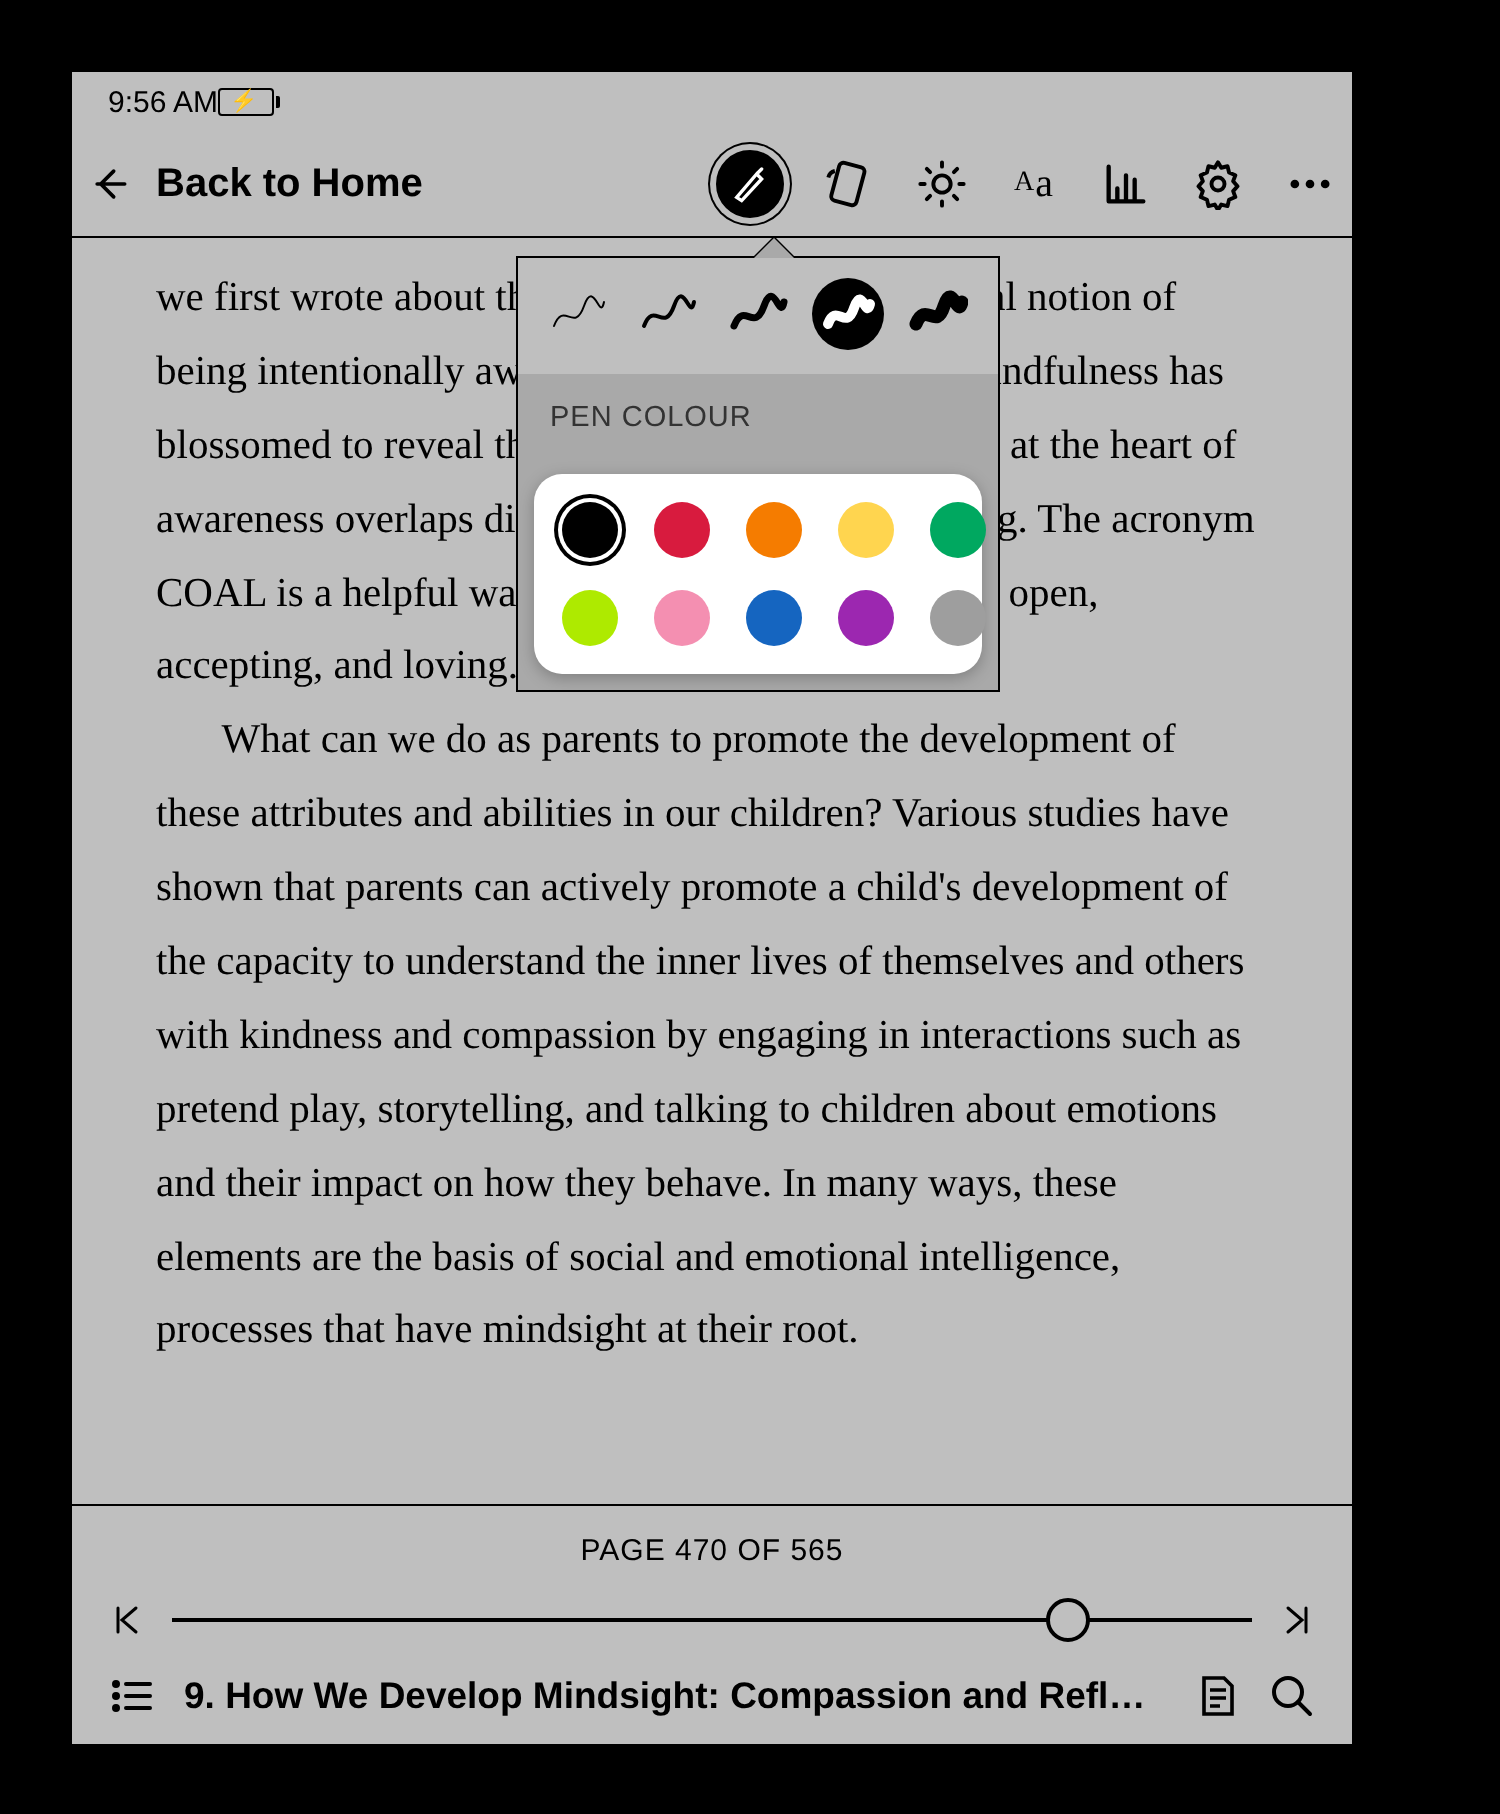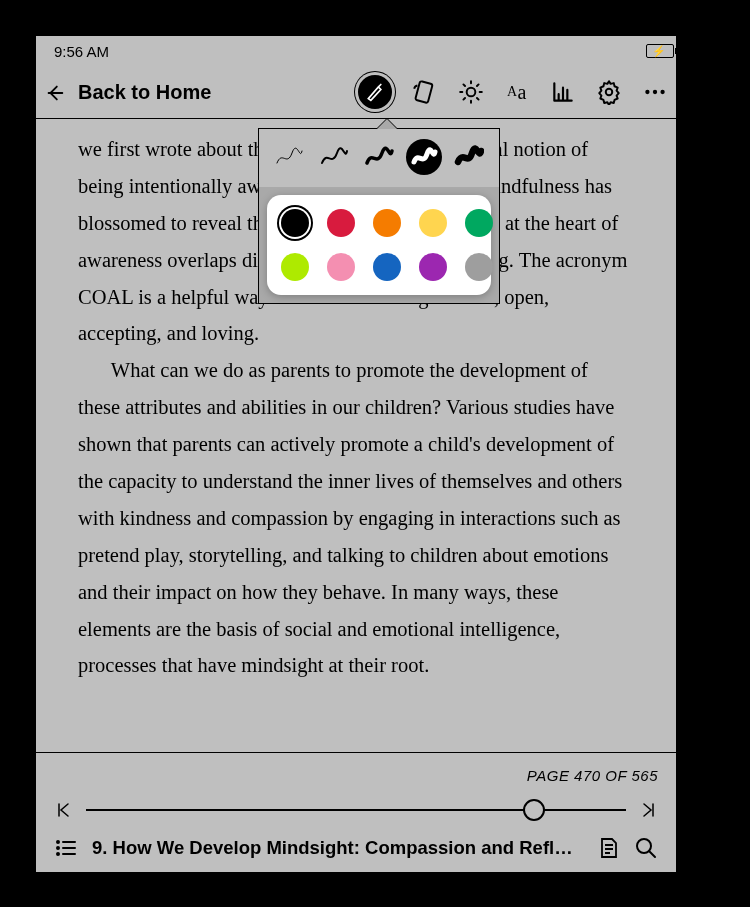--- a/index.html
+++ b/index.html
@@ -7,46 +7,46 @@
 
   .device {
     position: absolute;
     left: 36px; top: 36px;
     width: 640px; height: 836px;
     background: #bfbfbf;
     display: flex; flex-direction: column;
   }
 
   
-  .status { height: 30px; display:flex; align-items:center; justify-content:space-between; padding: 0 2px 0 18px; font-family: -apple-system, Helvetica, Arial, sans-serif; font-size: 15px; color:#000; }
+  .status { height: 30px; display:flex; align-items:center; justify-content:flex-start; padding: 0 2px 0 18px; font-family: -apple-system, Helvetica, Arial, sans-serif; font-size: 15px; color:#000; }
   .battery { width:28px; height:14px; border:1.5px solid #000; border-radius:2px; position:relative; display:flex; align-items:center; }
   .battery::after { content:""; position:absolute; right:-4px; top:3px; width:2px; height:6px; background:#000; border-radius:0 1px 1px 0;}
   .battery .bolt { margin-left:5px; font-size:11px; line-height:1;}
 
   
   .toolbar { height: 52px; display:flex; align-items:center; padding: 0 8px 0 8px; position:relative; }
-  .back-wrap { display:flex; align-items:flex-end; gap:12px; flex:1; }
+  .back-wrap { display:flex; align-items:flex-start; gap:12px; flex:1; }
   .arrow-left { width:22px; height:22px; }
   .back-label { font-family: -apple-system, Helvetica, Arial, sans-serif; font-weight:700; font-size:20px; color:#000; }
   .ticons { display:flex; align-items:center; gap:20px; }
   .ticon { width:26px; height:26px; display:flex; align-items:center; justify-content:center; cursor:pointer; }
   .ticon.font { font-family: Georgia, serif; font-size:20px; letter-spacing:0.5px;}
   .ticon.font .sml { font-size:14px;}
   .ticon.pen-circ { width:34px; height:34px; border-radius:50%; background:#000; border:2px solid #000; box-shadow: 0 0 0 3px #bfbfbf, 0 0 0 4px #000;}
   .ticon.pen-circ svg { stroke:#fff; }
   .notch { width:36px; height:4px; background:#000; border-radius:2px; position:absolute; left:50%; top:-20px; transform:translateX(-50%); }
 
   
   .page { flex:1; border-top:1px solid #000; border-bottom:1px solid #000; padding: 12px 42px 14px 42px; position:relative; }
   .body-text { font-size:20.5px; line-height:1.8; color:#000; }
   .body-text .p2 { text-indent: 1.6em; }
 
   
   .footer { padding: 14px 18px 12px 18px; font-family: -apple-system, Helvetica, Arial, sans-serif; color:#000; }
-  .pagelabel { text-align:right; font-size:15px; letter-spacing:0.5px; margin-bottom:14px;font-style:italic; }
+  .pagelabel { text-align:center; font-size:15px; letter-spacing:0.5px; margin-bottom:14px; }
   .slider-row { display:flex; align-items:center; gap:14px; padding: 0 2px 14px 2px;}
   .slider { flex:1; height:24px; position:relative; }
   .track { position:absolute; left:0; right:0; top:50%; height:2px; background:#000; transform:translateY(-50%);}
   .thumb { position:absolute; top:50%; width:22px; height:22px; border:2px solid #000; background:#bfbfbf; border-radius:50%; transform:translate(-50%,-50%);}
   .slider-end { width:16px; height:16px; cursor:pointer;}
   .chapter-row { display:flex; align-items:center; gap:14px; }
   .chapter { flex:1; font-weight:700; font-size:18.5px; white-space:nowrap; overflow:hidden; text-overflow:ellipsis; }
   .ficon { width:24px; height:24px; cursor:pointer; }
 
   
@@ -196,20 +196,21 @@
           <svg width="30" height="24" viewBox="0 0 30 24" fill="none">
             <path d="M5 17 C 9 6, 14 21, 18 9 S 24 15, 26 7" stroke="#fff" stroke-width="5" stroke-linecap="round"></path>
           </svg>
         </div>
       <div class="size-item">
           <svg width="30" height="24" viewBox="0 0 30 24" fill="none">
             <path d="M4 17 C 9 5, 14 21, 18 8 S 25 15, 27 6" stroke="#000" stroke-width="6.5" stroke-linecap="round"></path>
           </svg>
         </div>
     </div>
+    <div class="pop-header">PEN COLOUR</div>
     <div class="colors-card">
       <div class="color-grid">
           <div class="swatch sel" style="background: rgb(0, 0, 0);"></div>
           <div class="swatch" style="background: rgb(216, 27, 62);"></div>
           <div class="swatch" style="background: rgb(245, 124, 0);"></div>
           <div class="swatch" style="background: rgb(255, 213, 79);"></div>
           <div class="swatch" style="background: rgb(0, 168, 96);"></div>
           <div class="swatch" style="background: rgb(174, 234, 0);"></div>
           <div class="swatch" style="background: rgb(244, 143, 177);"></div>
           <div class="swatch" style="background: rgb(21, 101, 192);"></div>

